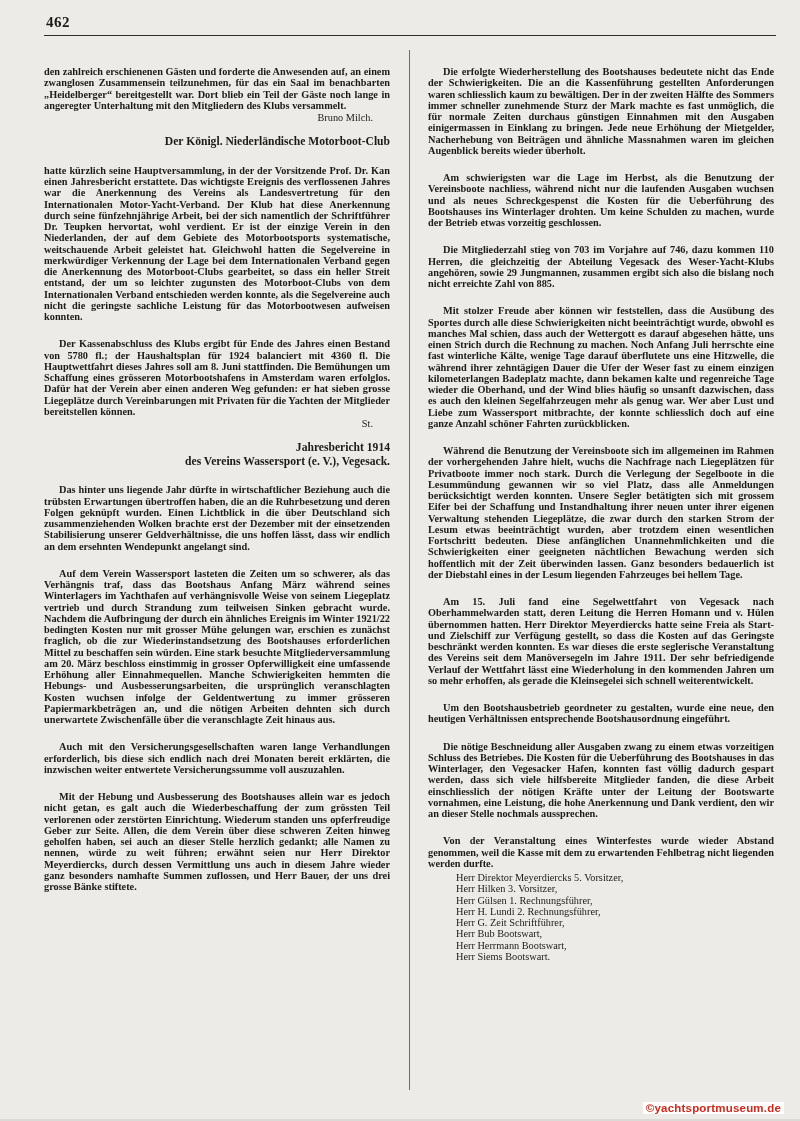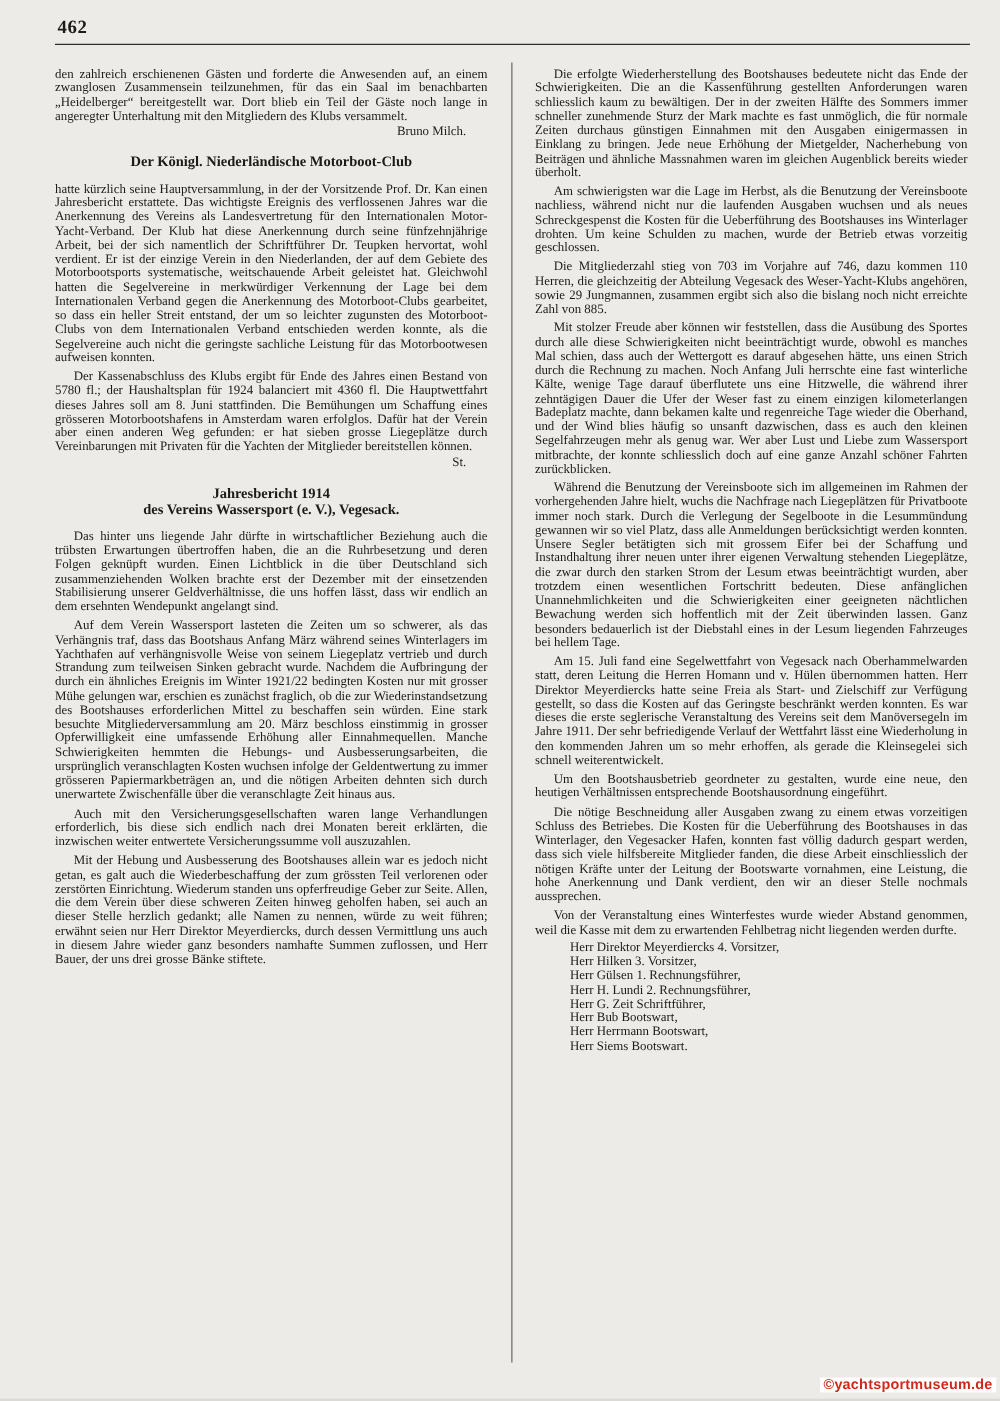--- a/index.html
+++ b/index.html
@@ -39,43 +39,44 @@
     font-size: 10.3px;
     line-height: 11.25px;
   }
   .divider {
     width: 1px;
     background: #6d6c66;
     margin: 0 18px 0 19px;
     min-height: 1040px;
   }
   .para {
-    margin: 4px 0 2px 0;
+    margin: 16px 0 2px 0;
     text-indent: 15px;
+    font-weight: bold;
   }
   .para.noindent { text-indent: 0; }
   .sig {
     text-align: right;
     margin: -1px 17px 2px 0;
   }
   .heading {
     font-size: 11.6px;
     font-weight: bold;
-    text-align: center;
+    text-align: right;
     line-height: 13.5px;
     margin: 12px 0 9px 0;
   }
   .vorstand {
     margin: 3px 0 0 28px;
     text-align: left;
   }
   .vorstand-line { white-space: nowrap; }
   .watermark {
     position: absolute;
-    right: 3px;
+    right: 16px;
     bottom: 5px;
     background: #ffffff;
     color: #d2281a;
     font-family: "Liberation Sans", "DejaVu Sans", sans-serif;
     font-size: 11.5px;
     font-weight: bold;
     padding: 0 3px;
     letter-spacing: 0.2px;
   }
 </style>
@@ -114,21 +115,21 @@
       <p class="para">Die erfolgte Wiederherstellung des Bootshauses bedeutete nicht das Ende der Schwierigkeiten. Die an die Kassenführung gestellten Anforderungen waren schliesslich kaum zu bewältigen. Der in der zweiten Hälfte des Sommers immer schneller zunehmende Sturz der Mark machte es fast unmöglich, die für normale Zeiten durchaus günstigen Einnahmen mit den Ausgaben einigermassen in Einklang zu bringen. Jede neue Erhöhung der Mietgelder, Nacherhebung von Beiträgen und ähnliche Massnahmen waren im gleichen Augenblick bereits wieder überholt.</p>
       <p class="para">Am schwierigsten war die Lage im Herbst, als die Benutzung der Vereinsboote nachliess, während nicht nur die laufenden Ausgaben wuchsen und als neues Schreckgespenst die Kosten für die Ueberführung des Bootshauses ins Winterlager drohten. Um keine Schulden zu machen, wurde der Betrieb etwas vorzeitig geschlossen.</p>
       <p class="para">Die Mitgliederzahl stieg von 703 im Vorjahre auf 746, dazu kommen 110 Herren, die gleichzeitig der Abteilung Vegesack des Weser-Yacht-Klubs angehören, sowie 29 Jungmannen, zusammen ergibt sich also die bislang noch nicht erreichte Zahl von 885.</p>
       <p class="para">Mit stolzer Freude aber können wir feststellen, dass die Ausübung des Sportes durch alle diese Schwierigkeiten nicht beeinträchtigt wurde, obwohl es manches Mal schien, dass auch der Wettergott es darauf abgesehen hätte, uns einen Strich durch die Rechnung zu machen. Noch Anfang Juli herrschte eine fast winterliche Kälte, wenige Tage darauf überflutete uns eine Hitzwelle, die während ihrer zehntägigen Dauer die Ufer der Weser fast zu einem einzigen kilometerlangen Badeplatz machte, dann bekamen kalte und regenreiche Tage wieder die Oberhand, und der Wind blies häufig so unsanft dazwischen, dass es auch den kleinen Segelfahrzeugen mehr als genug war. Wer aber Lust und Liebe zum Wassersport mitbrachte, der konnte schliesslich doch auf eine ganze Anzahl schöner Fahrten zurückblicken.</p>
       <p class="para">Während die Benutzung der Vereinsboote sich im allgemeinen im Rahmen der vorhergehenden Jahre hielt, wuchs die Nachfrage nach Liegeplätzen für Privatboote immer noch stark. Durch die Verlegung der Segelboote in die Lesummündung gewannen wir so viel Platz, dass alle Anmeldungen berücksichtigt werden konnten. Unsere Segler betätigten sich mit grossem Eifer bei der Schaffung und Instandhaltung ihrer neuen unter ihrer eigenen Verwaltung stehenden Liegeplätze, die zwar durch den starken Strom der Lesum etwas beeinträchtigt wurden, aber trotzdem einen wesentlichen Fortschritt bedeuten. Diese anfänglichen Unannehmlichkeiten und die Schwierigkeiten einer geeigneten nächtlichen Bewachung werden sich hoffentlich mit der Zeit überwinden lassen. Ganz besonders bedauerlich ist der Diebstahl eines in der Lesum liegenden Fahrzeuges bei hellem Tage.</p>
       <p class="para">Am 15. Juli fand eine Segelwettfahrt von Vegesack nach Oberhammelwarden statt, deren Leitung die Herren Homann und v. Hülen übernommen hatten. Herr Direktor Meyerdiercks hatte seine Freia als Start- und Zielschiff zur Verfügung gestellt, so dass die Kosten auf das Geringste beschränkt werden konnten. Es war dieses die erste seglerische Veranstaltung des Vereins seit dem Manöversegeln im Jahre 1911. Der sehr befriedigende Verlauf der Wettfahrt lässt eine Wiederholung in den kommenden Jahren um so mehr erhoffen, als gerade die Kleinsegelei sich schnell weiterentwickelt.</p>
       <p class="para">Um den Bootshausbetrieb geordneter zu gestalten, wurde eine neue, den heutigen Verhältnissen entsprechende Bootshausordnung eingeführt.</p>
       <p class="para">Die nötige Beschneidung aller Ausgaben zwang zu einem etwas vorzeitigen Schluss des Betriebes. Die Kosten für die Ueberführung des Bootshauses in das Winterlager, den Vegesacker Hafen, konnten fast völlig dadurch gespart werden, dass sich viele hilfsbereite Mitglieder fanden, die diese Arbeit einschliesslich der nötigen Kräfte unter der Leitung der Bootswarte vornahmen, eine Leistung, die hohe Anerkennung und Dank verdient, den wir an dieser Stelle nochmals aussprechen.</p>
       <p class="para">Von der Veranstaltung eines Winterfestes wurde wieder Abstand genommen, weil die Kasse mit dem zu erwartenden Fehlbetrag nicht liegenden werden durfte.</p>
       <div class="vorstand">
-        <div class="vorstand-line">Herr Direktor Meyerdiercks 4. Vorsitzer,</div>
+        <div class="vorstand-line">Herr Direktor Meyerdiercks 5. Vorsitzer,</div>
         <div class="vorstand-line">Herr Hilken 3. Vorsitzer,</div>
         <div class="vorstand-line">Herr Gülsen 1. Rechnungsführer,</div>
         <div class="vorstand-line">Herr H. Lundi 2. Rechnungsführer,</div>
         <div class="vorstand-line">Herr G. Zeit Schriftführer,</div>
         <div class="vorstand-line">Herr Bub Bootswart,</div>
         <div class="vorstand-line">Herr Herrmann Bootswart,</div>
         <div class="vorstand-line">Herr Siems Bootswart.</div>
       </div>
     </div>
 

